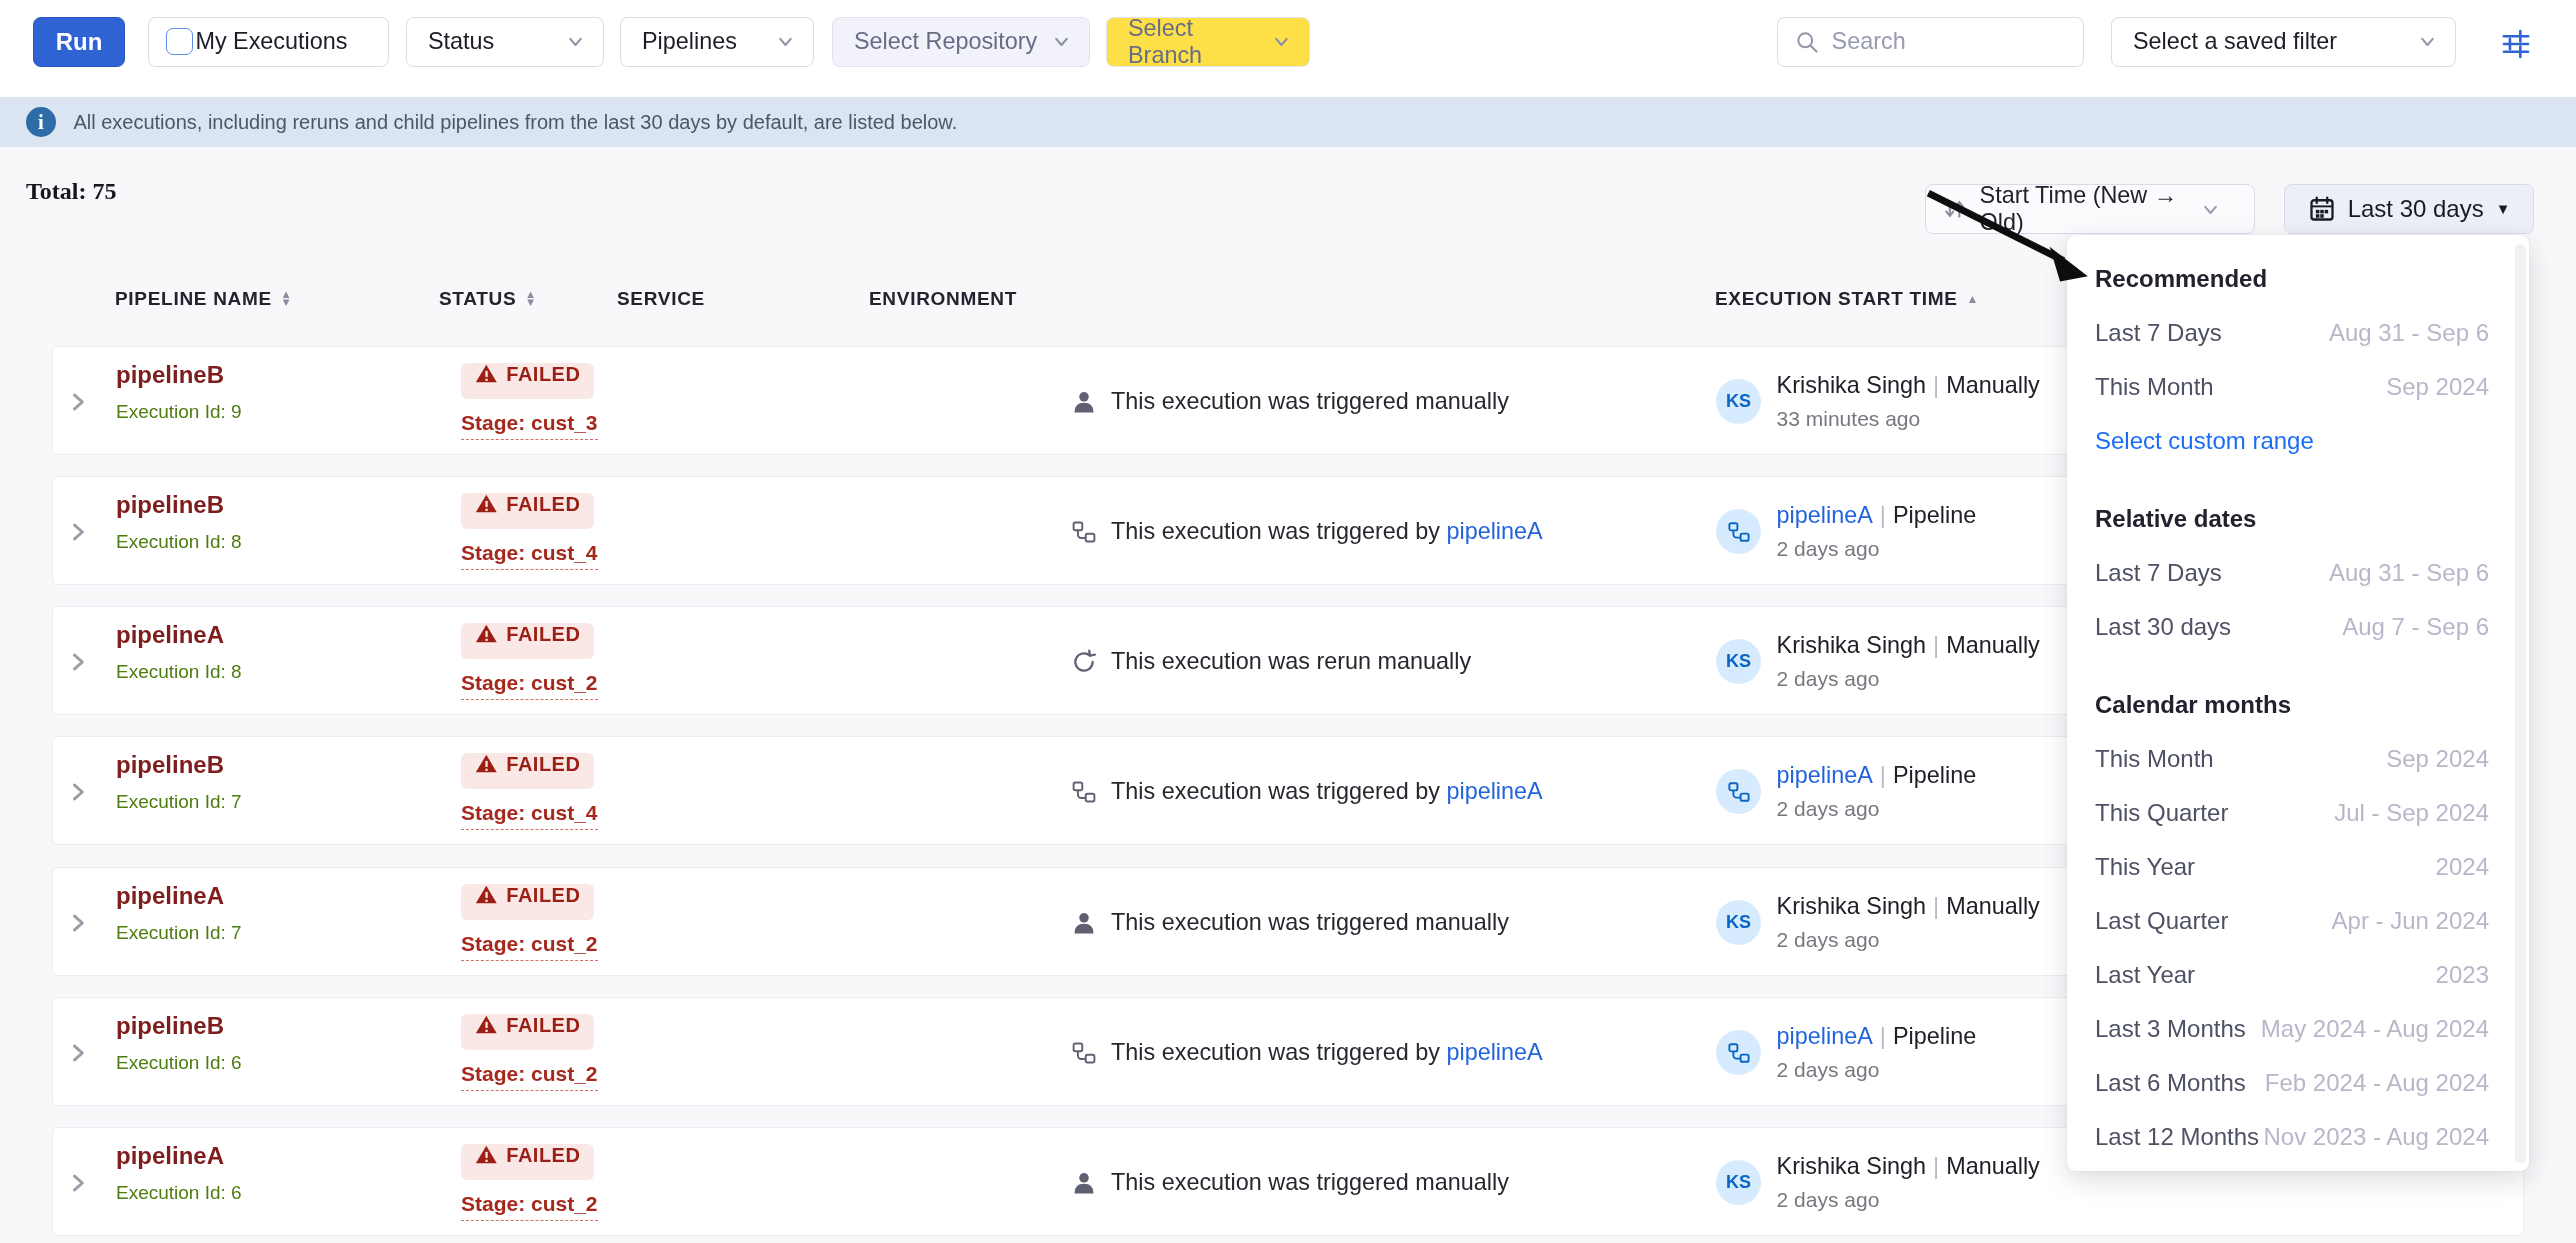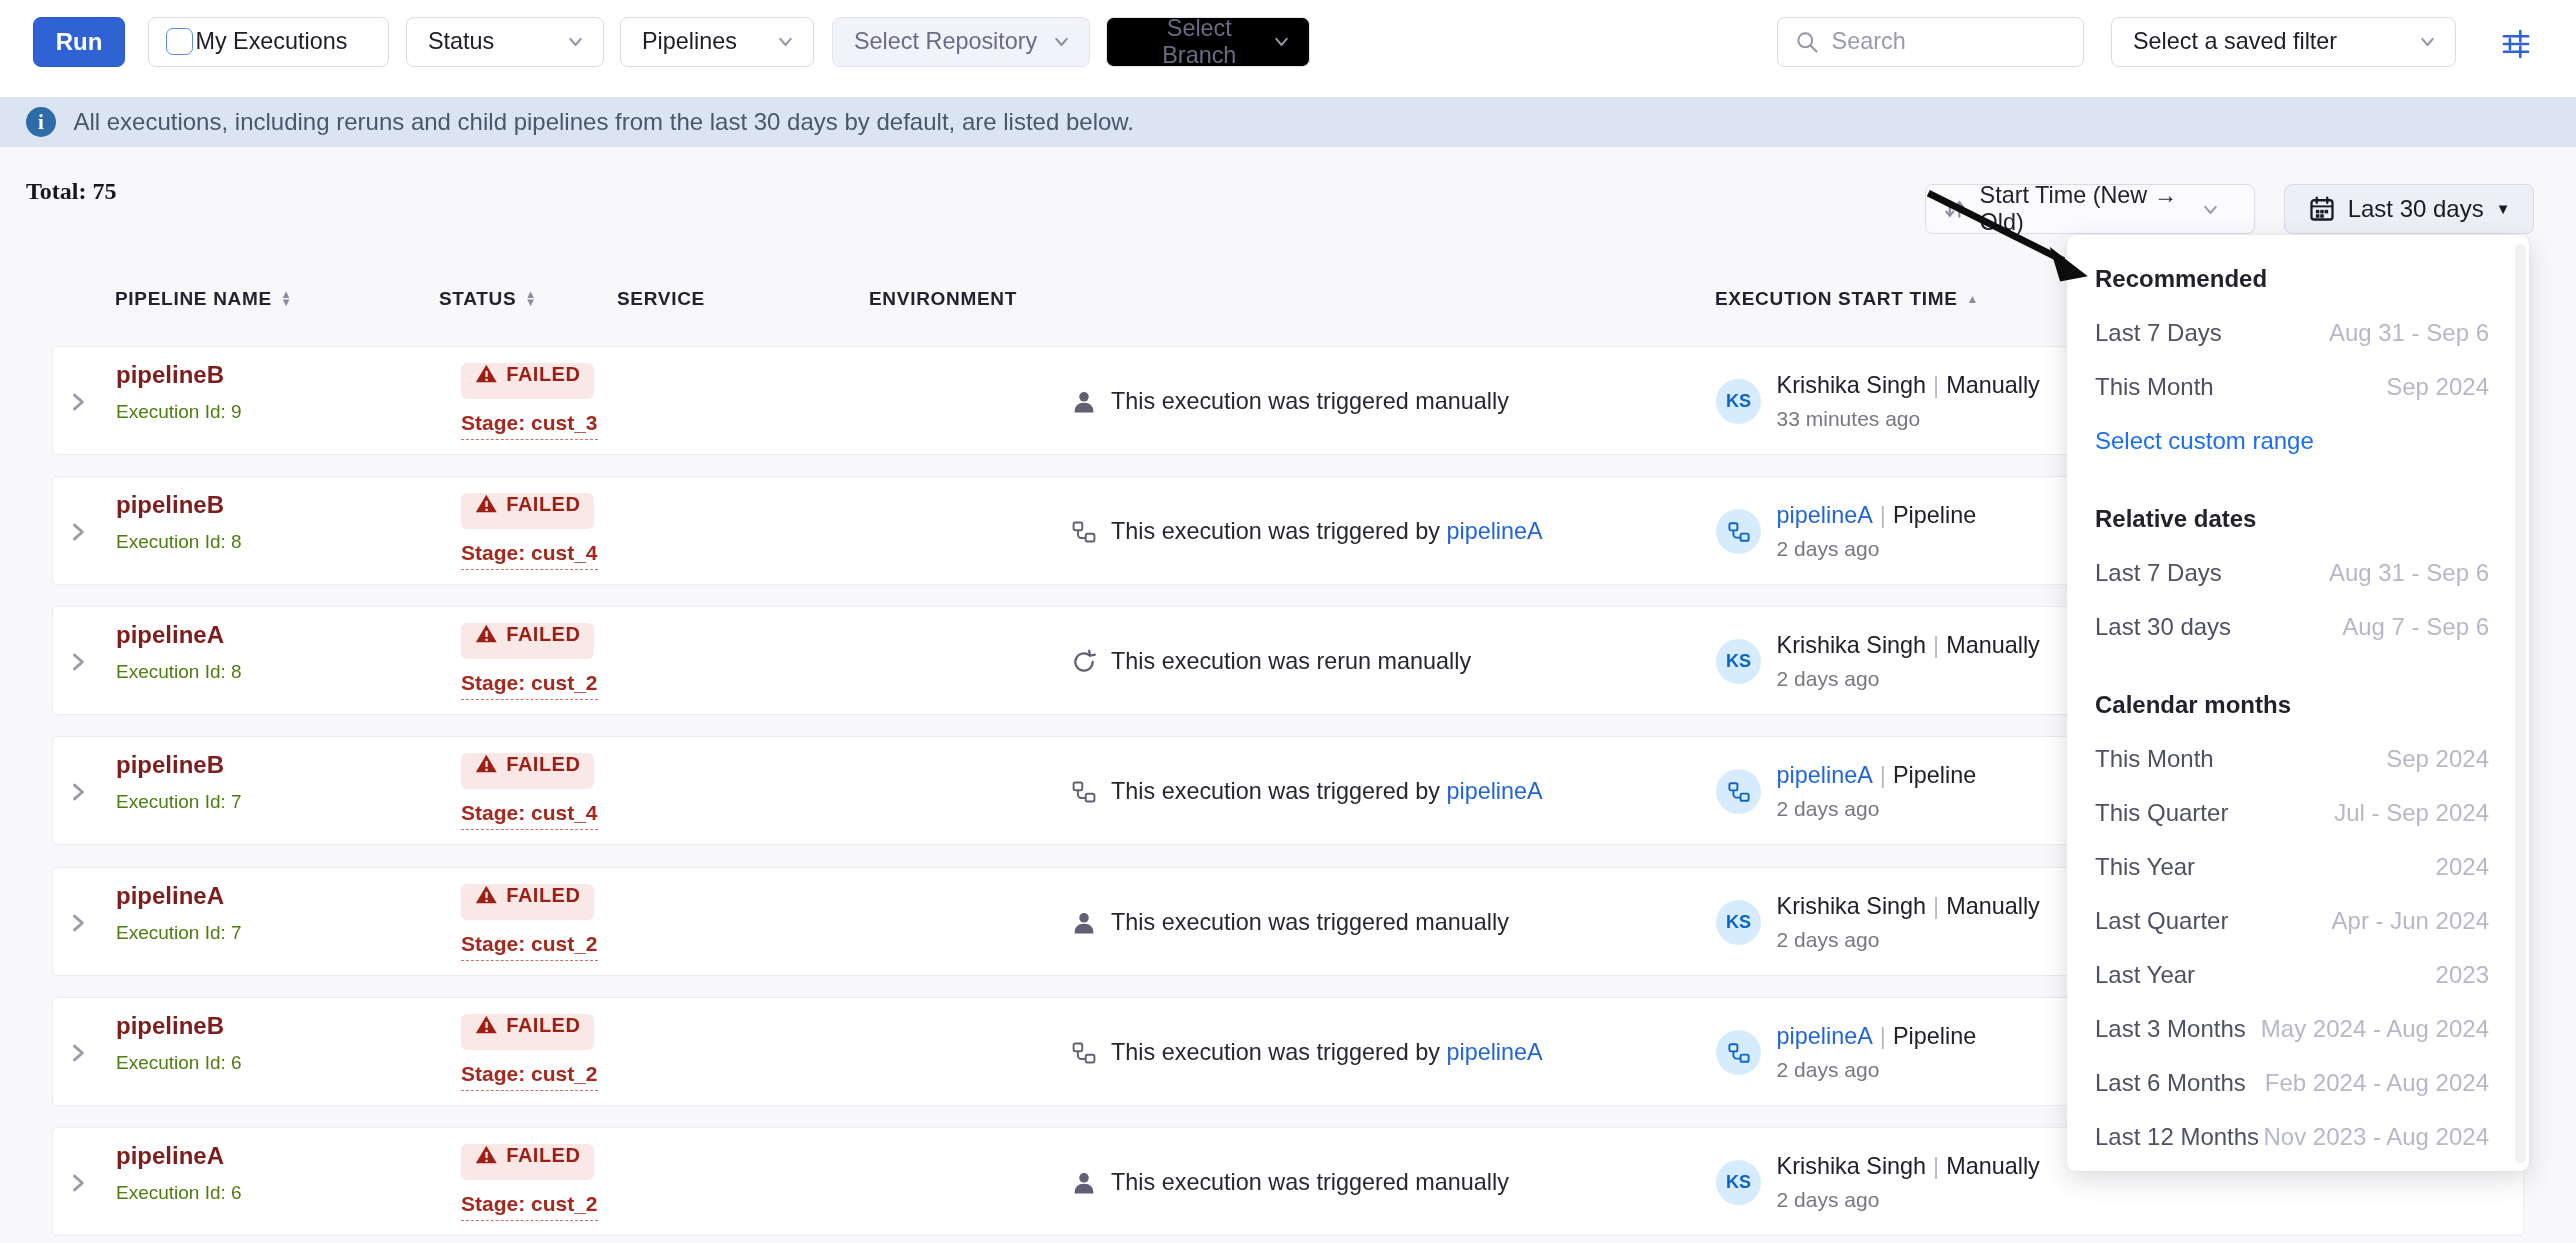--- a/index.html
+++ b/index.html
@@ -12,37 +12,37 @@
   .toolbar { position:absolute; left:0; top:0; width:2576px; height:97px; background:#ffffff; }
   .ctl { position:absolute; top:16.5px; height:50px; display:flex; align-items:center;
          border:1.3px solid #d9dae6; border-radius:7.8px; background:#fff; font-size:23.4px; color:#1d1d28; }
   .btn-run { left:33px; width:92px; justify-content:center; background:#2f63d4; border-color:#2a58c0;
              color:#fff; font-weight:bold; font-size:24px; cursor:pointer; }
   .ctl-myexec { left:148px; width:241px; padding:0 17.4px; gap:2px; }
   .checkbox { width:27px; height:27px; border:1.7px solid #5c8ee6; border-radius:7px; background:#fff; }
   .ctl-status { left:406px; width:198px; }
   .ctl-pipelines { left:620px; width:194px; }
   .ctl-repo { left:832px; width:258px; background:#f2f2fa; border-color:#e3e3f0; color:#696c85; }
-  .ctl-branch { left:1106px; width:204px; background:#000000; border-color:#e3e3f0; color:#696c85;text-align:center; }
+  .ctl-branch { left:1106px; width:204px; background:#fde047; border-color:#e3e3f0; color:#696c85; }
   .ctl-search { left:1777px; width:307px; padding:0 15.6px; gap:12px; }
   .ctl-search input { border:none; outline:none; font-size:23.4px; width:208px; color:#1d1d28;
                       font-family:"Liberation Sans", sans-serif; background:transparent; }
   .ctl-search input::placeholder { color:#989ab0; }
   .ctl-saved { left:2111px; width:345px; }
   .sel-label { padding-left:21px; flex:1; }
   .sel-chev { margin-right:17.4px; margin-left:auto; display:flex; }
   .sliders-btn { position:absolute; left:2494px; top:22.6px; width:43px; height:43px; display:flex;
                  align-items:center; justify-content:center; cursor:pointer; background:none; border:none; }
   
   .banner { position:absolute; left:0; top:97px; width:2576px; height:50px; background:#dbe5f2;
             display:flex; align-items:center; padding-left:26px; gap:17.4px; }
   .info-ic { width:30px; height:30px; border-radius:50%; background:#2e6ca8; color:#fff; font-weight:bold;
              font-size:21px; display:flex; align-items:center; justify-content:center;
              font-family:"Liberation Serif", serif; }
-  .banner-text { font-size:24px; color:#4b566b; }
+  .banner-text { font-size:20px; color:#4b566b; }
   
   .total { position:absolute; left:26px; top:178px; font-size:24px; font-weight:bold; color:#16161f;font-family:Liberation Serif, serif; }
   .sort-btn { position:absolute; left:1925px; top:184px; width:330px; height:50px; background:#fbfbfe;
               border:1.3px solid #d9dae8; border-radius:7.8px; display:flex; align-items:center;
               padding:0 15.6px; gap:12px; font-size:23.4px; color:#22222e; cursor:pointer; }
   .date-btn { position:absolute; left:2284px; top:184px; width:250px; height:50px; background:#edeff6;
               border:1.3px solid #d9dae8; border-radius:7.8px; display:flex; align-items:center;
               justify-content:center; gap:12px; font-size:24px; color:#1a1a24; cursor:pointer; }
   .date-caret { font-size:14.8px; color:#1a1a24; }
   

